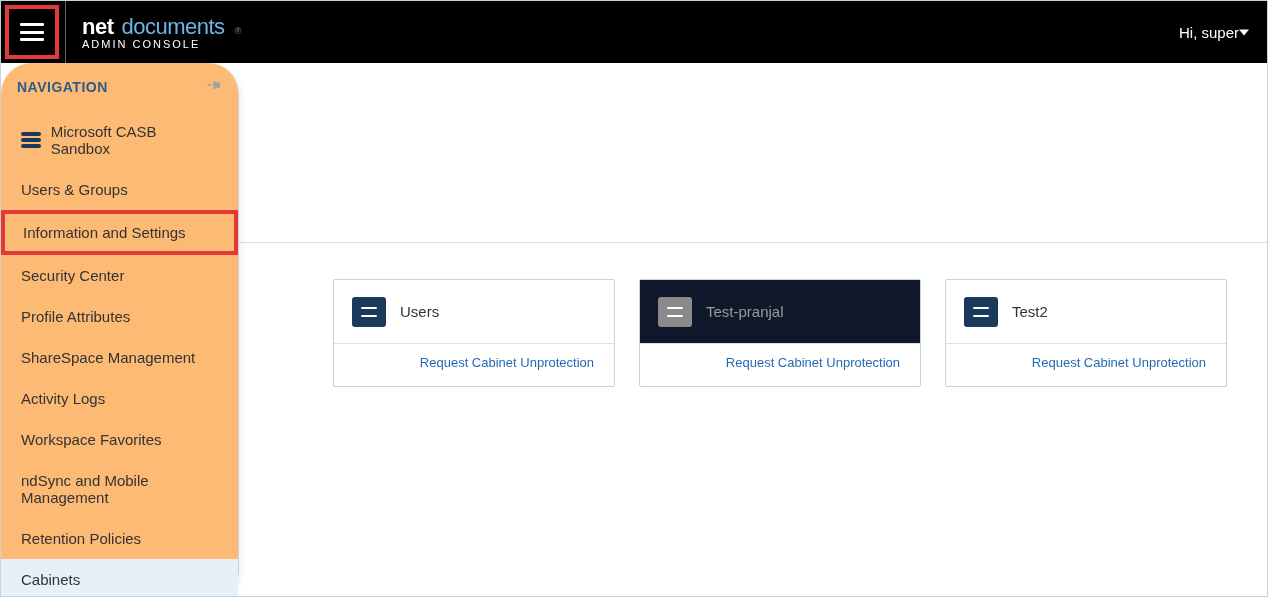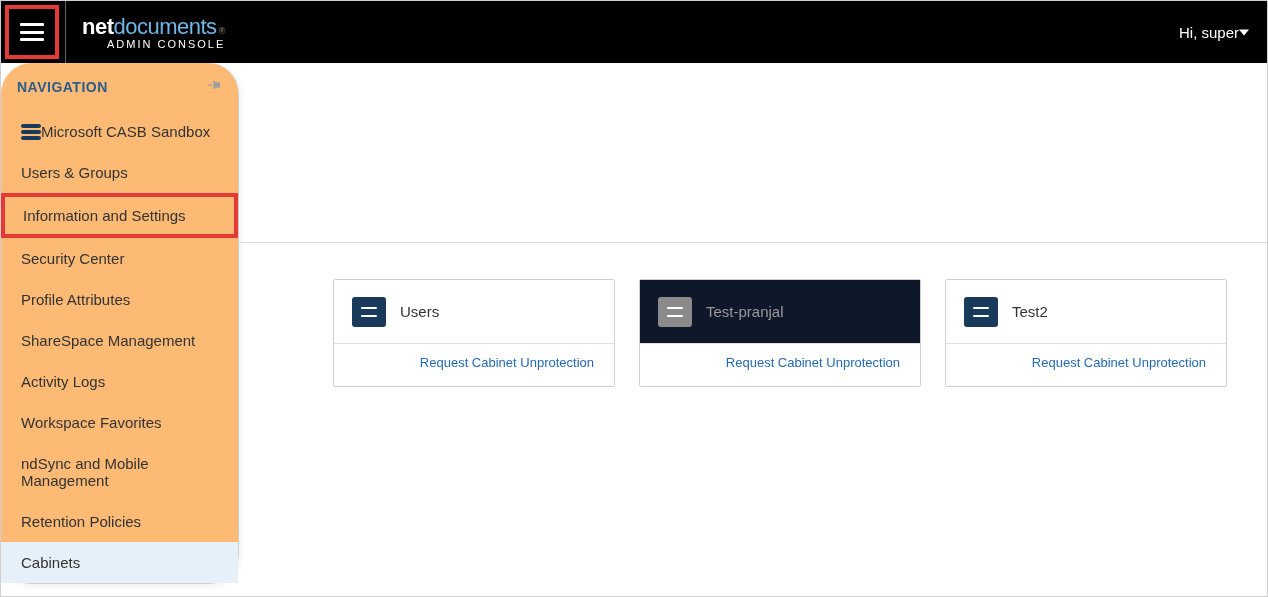--- a/index.html
+++ b/index.html
@@ -5,35 +5,35 @@
   * { box-sizing: border-box; margin: 0; padding: 0; }
   body { font-family: -apple-system, BlinkMacSystemFont, "Segoe UI", Arial, sans-serif; font-size: 14px; color: #333; background: #fff; width: 1268px; height: 597px; overflow: hidden; position: relative; border: 1px solid #d0d0d0; }
 
   
   .header { background: #000; height: 62px; display: flex; align-items: center; position: relative; }
   .hamburger-wrap { width: 54px; height: 54px; border: 4px solid #e53935; margin: 4px 0 4px 4px; display: flex; align-items: center; justify-content: center; cursor: pointer; }
   .hamburger { width: 24px; height: 18px; display: flex; flex-direction: column; justify-content: space-between; }
   .hamburger span { height: 3px; background: #fff; border-radius: 1px; }
   .header-divider { width: 1px; height: 62px; background: #666; margin-left: 6px; }
   .logo { display: flex; flex-direction: column; margin-left: 16px; }
-  .logo-top { display:flex; align-items: baseline; }
+  .logo-top { display:flex; align-items: baseline; gap: 8px; }
   .logo-net { color: #fff; font-size: 22px; font-weight: 700; letter-spacing: -0.5px; }
   .logo-doc { color: #6cb7e6; font-size: 22px; font-weight: 400; letter-spacing: -0.5px; }
   .logo-reg { color: #888; font-size: 9px; margin-left: 2px; }
-  .logo-sub { color: #fff; font-size: 11px; letter-spacing: 2px; text-align: right; margin-top: -2px; }
+  .logo-sub { color: #fff; font-size: 11px; letter-spacing: 2px; text-align: left; margin-top: -2px; }
   .user-menu { position: absolute; right: 18px; top: 50%; transform: translateY(-50%); color: #fff; font-size: 15px; display: flex; align-items: center; gap: 0; cursor: pointer; }
   .chevron-down { width: 0; height: 0; border-left: 5px solid transparent; border-right: 5px solid transparent; border-top: 6px solid #fff; }
 
   
   .sidebar { position: absolute; top: 62px; left: 0; width: 238px; background: #fdba74; border-right: 1px solid #d0d0d0; border-bottom: 1px solid #d0d0d0; box-shadow: 2px 2px 6px rgba(0,0,0,0.07); z-index: 10; border-radius: 31px; }
   .nav-head { display: flex; align-items: center; justify-content: space-between; padding: 14px 16px; }
   .nav-title { color: #2b5c8a; font-size: 14px; font-weight: 600; letter-spacing: 0.5px; }
   .pin-icon { color: #a0a0a0; font-size: 16px; cursor: pointer; }
   .nav-list { list-style: none; }
-  .nav-item { padding: 12px 20px; font-size: 15px; color: #333; cursor: pointer; display: flex; align-items: center; }
+  .nav-item { padding: 12px 20px; font-size: 15px; color: #333; cursor: pointer; display: flex; align-items: center; gap: 10px; }
   .nav-item.top { color: #333; font-weight: 500; }
   .nav-item.selected { background: #e6f0f9; }
   .nav-item.highlight-wrap { padding: 0; }
   .highlight-box { border: 4px solid #e53935; padding: 10px 18px; font-size: 15px; width: 100%; }
   .db-icon { width: 20px; height: 16px; display: flex; flex-direction: column; justify-content: space-between; }
   .db-icon span { height: 4px; background: #1a3a5c; border-radius: 3px; }
 
   
   .main { position: absolute; top: 62px; left: 0; right: 0; padding-left: 24px; padding-right: 24px; }
   .desc { color: #333; font-size: 15px; padding-top: 92px; padding-bottom: 70px; border-bottom: 1px solid #e0e0e0; margin-left: -24px; margin-right: -24px; padding-left: 24px; padding-right: 24px; }

